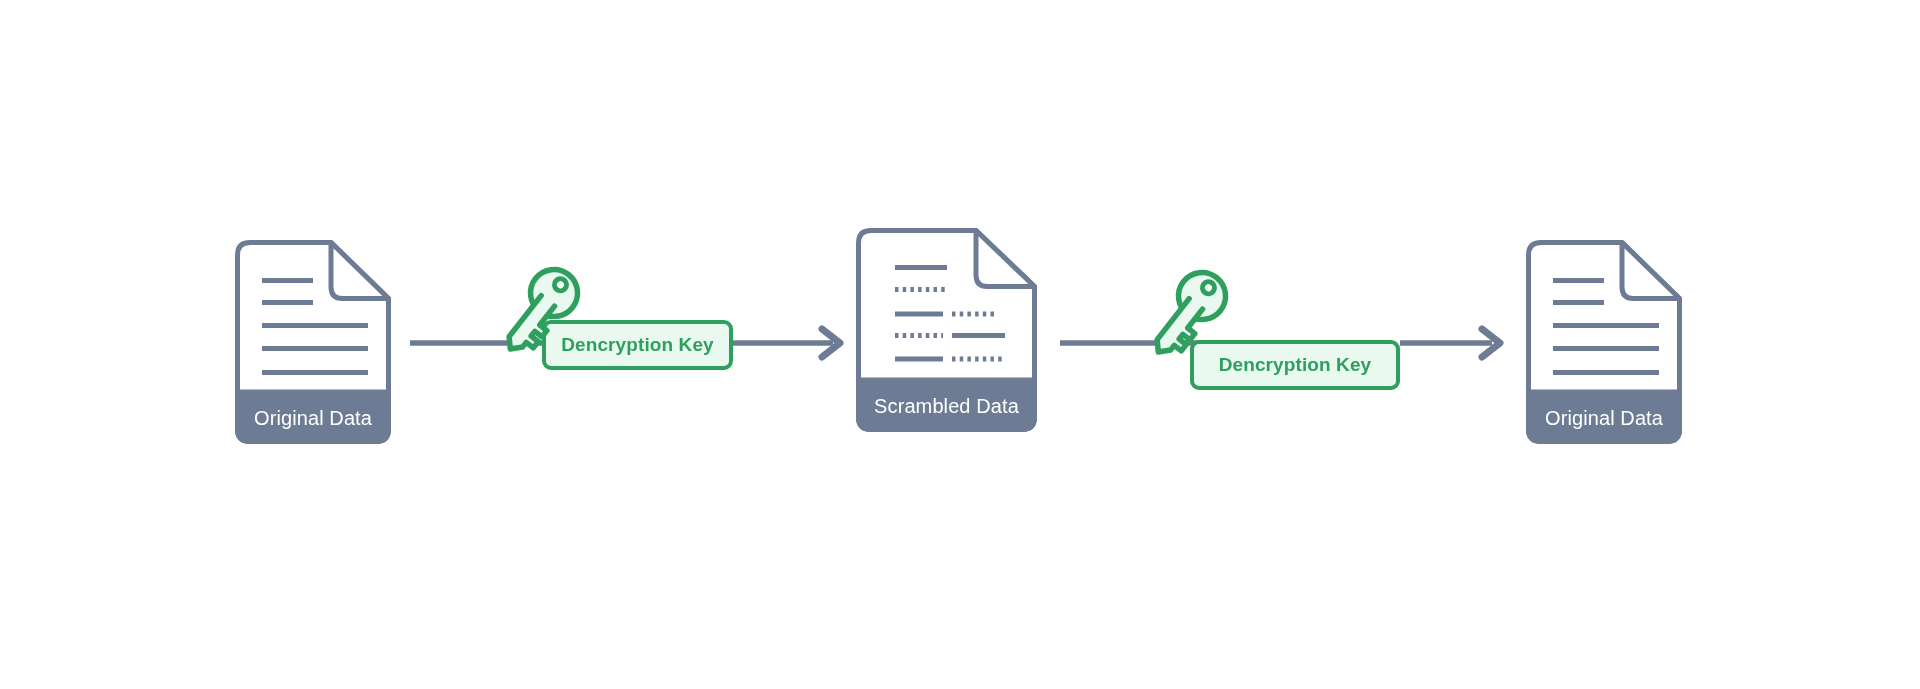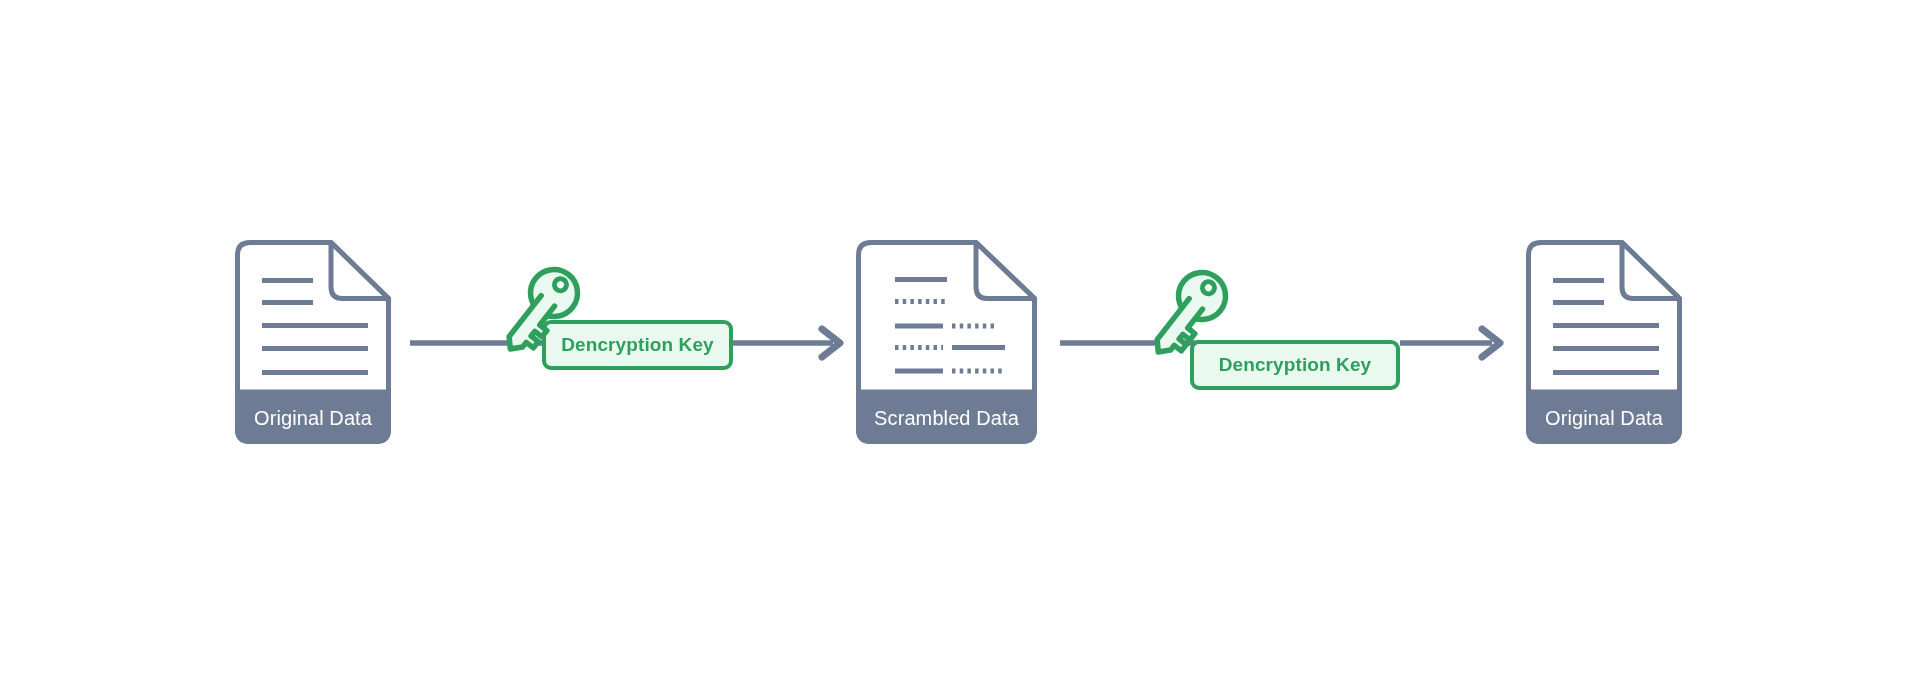--- a/index.html
+++ b/index.html
@@ -90,21 +90,21 @@
     <span>Dencryption Key</span>
   </div>
   <svg class="key" style="left:505px; top:256px;" width="100" height="122" viewBox="0 0 100 122">
     <g transform="translate(49,37) rotate(38)">
       <circle class="kfill" cx="0" cy="0" r="23.5"></circle>
       <path class="kshaft" d="M-8.5 10 L-8.5 62 L0 71 L8.5 62 L8.5 56 L17.5 56 L17.5 48 L8.5 48 L8.5 42 L17.5 42 L17.5 34 L8.5 34 L8.5 10"></path>
       <circle class="khole" cx="0" cy="-10.5" r="6"></circle>
     </g>
   </svg>
 
-  <div class="doc" style="left:856px; top:240px; width:181px; height:204px;">
+  <div class="doc" style="left:856px; top:228px; width:181px; height:204px;">
     <svg width="181" height="204" viewBox="0 0 181 204">
       <path class="page" d="M15 2.5 H120 L178.5 58.5 V189 Q178.5 201.5 166 201.5 H15 Q2.5 201.5 2.5 189 V15 Q2.5 2.5 15 2.5 Z"></path>
       <path class="flap" d="M120 2.5 V47 Q120 58.5 131.5 58.5 H178.5 L120 2.5 Z"></path>
       <g class="content">
         <line x1="39" y1="39.5" x2="91" y2="39.5"></line>
         <line class="dotted" x1="39" y1="61.5" x2="89" y2="61.5"></line>
         <line x1="39" y1="86" x2="87" y2="86"></line>
         <line class="dotted" x1="96" y1="86" x2="142" y2="86"></line>
         <line class="dotted" x1="39" y1="107.5" x2="87" y2="107.5"></line>
         <line x1="96" y1="107.5" x2="149" y2="107.5"></line>

